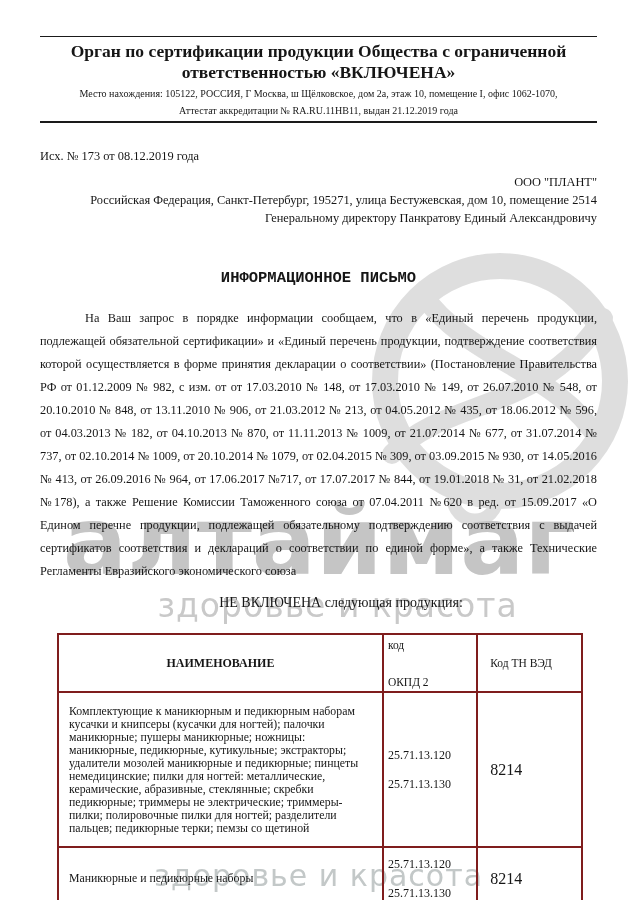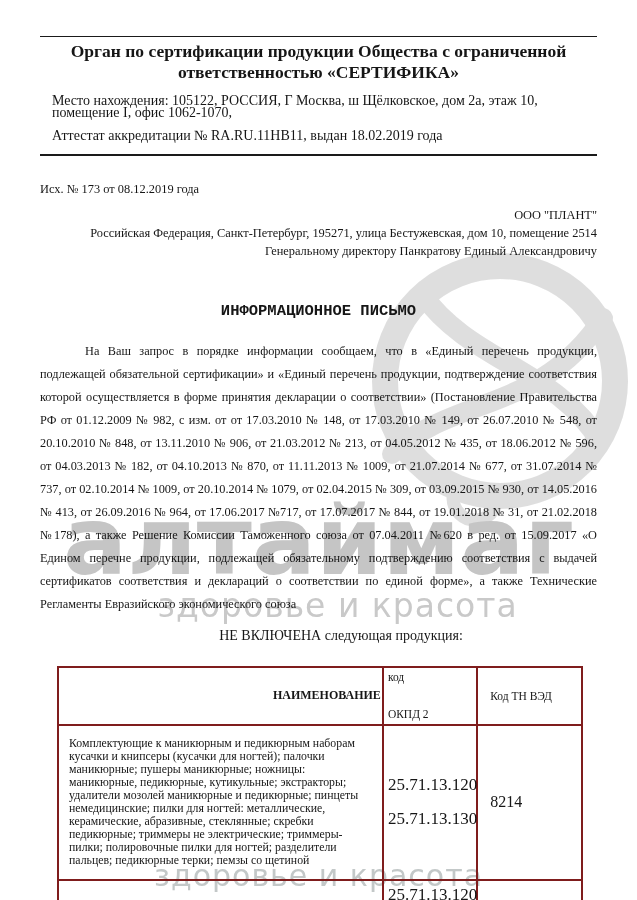--- a/index.html
+++ b/index.html
@@ -28,46 +28,46 @@
     letter-spacing:1px;white-space:nowrap;
   }
   
   .content{position:relative;z-index:1;padding:36px 40px 0 40px;}
   .rule-top{border-top:1.5px solid #1a1a1a;}
   .rule-thick{border-top:2.5px solid #1a1a1a;margin-top:3px;}
   .org-name{
     margin:4px 8px 2px 8px;text-align:center;font-weight:bold;
     font-size:17.5px;line-height:21px;
   }
-  .addr{font-size:14px;line-height:11.5px;margin:12px;}
+  .addr{text-align:center;font-size:10px;line-height:11.5px;margin:5px;}
   .ref-line{margin-top:26px;font-size:12.4px;}
   .addressee{margin-top:9px;text-align:right;font-size:12.4px;line-height:18px;}
   .letter-title{
     margin:42px 0 0 0;text-align:center;font-weight:bold;font-size:15.5px;font-family:Liberation Mono, monospace;
   }
   .body-par{
     margin:20px 0 0 0;text-align:justify;font-size:12.3px;line-height:23px;
     text-indent:45px;
   }
   .not-included{margin:12px 0 0 0;font-size:14px;padding-left:45px;text-align:center;}
   
   table.products{
     margin:22px 14px 0 17px;width:526px;border-collapse:collapse;
     font-size:11.8px;color:#161616;table-layout:fixed;
   }
   table.products th,table.products td{
     border:2px solid #7f1d1d;vertical-align:middle;background:transparent;
   }
   col.c-name{width:62%;} col.c-okpd{width:18%;} col.c-tnved{width:20%;}
-  th.h-name{height:54px;text-align:right;font-weight:bold;font-size:12px;}
+  th.h-name{height:54px;text-align:center;font-weight:bold;font-size:12px;}
   th.h-okpd{font-weight:normal;text-align:left;padding:3px 4px;font-size:11.5px;vertical-align:top;}
   th.h-okpd .l2{margin-top:25px;}
   th.h-tnved{font-weight:normal;text-align:left;padding-left:12px;font-size:11.5px;}
   td.name{text-align:left;padding:5px 10px;line-height:13px;}
-  td.okpd{padding:4px 4px;font-size:17px;}
+  td.okpd{padding:4px 4px;font-size:12px;}
   td.okpd .code + .code{margin-top:14px;}
   td.tnved{padding-left:12px;font-size:16px;}
   tr.r1 td{height:143px;}
   tr.r2 td{height:51px;}
   tr.r3 td{height:26px;}
   tr.r4 td{height:32px;}
 </style>
 </head>
 <body>
 
@@ -83,23 +83,23 @@
       </g>
     </svg>
     <div class="wm-brand">алтаймаг</div>
     <div class="wm-tagline-mid">здоровье и красота</div>
     <div class="wm-tagline-bottom">здоровье и красота</div>
   </div>
 
   <div class="content">
     <div class="rule-top"></div>
 
-    <div class="org-name">Орган по сертификации продукции Общества с ограниченной ответственностью «СЕРТИФИКА»</div>
+    <div class="org-name">Орган по сертификации продукции Общества с ограниченной ответственностью «ВКЛЮЧЕНА»</div>
     <p class="addr">Место нахождения: 105122, РОССИЯ, Г Москва, ш Щёлковское, дом 2а, этаж 10, помещение I, офис 1062-1070,</p>
-    <p class="addr">Аттестат аккредитации № RA.RU.11НВ11, выдан 18.02.2019 года</p>
+    <p class="addr">Аттестат аккредитации № RA.RU.11НВ11, выдан 21.12.2019 года</p>
 
     <div class="rule-thick"></div>
 
     <div class="ref-line">Исх. № 173 от 08.12.2019 года</div>
 
     <div class="addressee">
       <div>ООО "ПЛАНТ"</div>
       <div>Российская Федерация, Санкт-Петербург, 195271, улица Бестужевская, дом 10, помещение 2514</div>
       <div>Генеральному директору Панкратову Единый Александровичу</div>
     </div>

